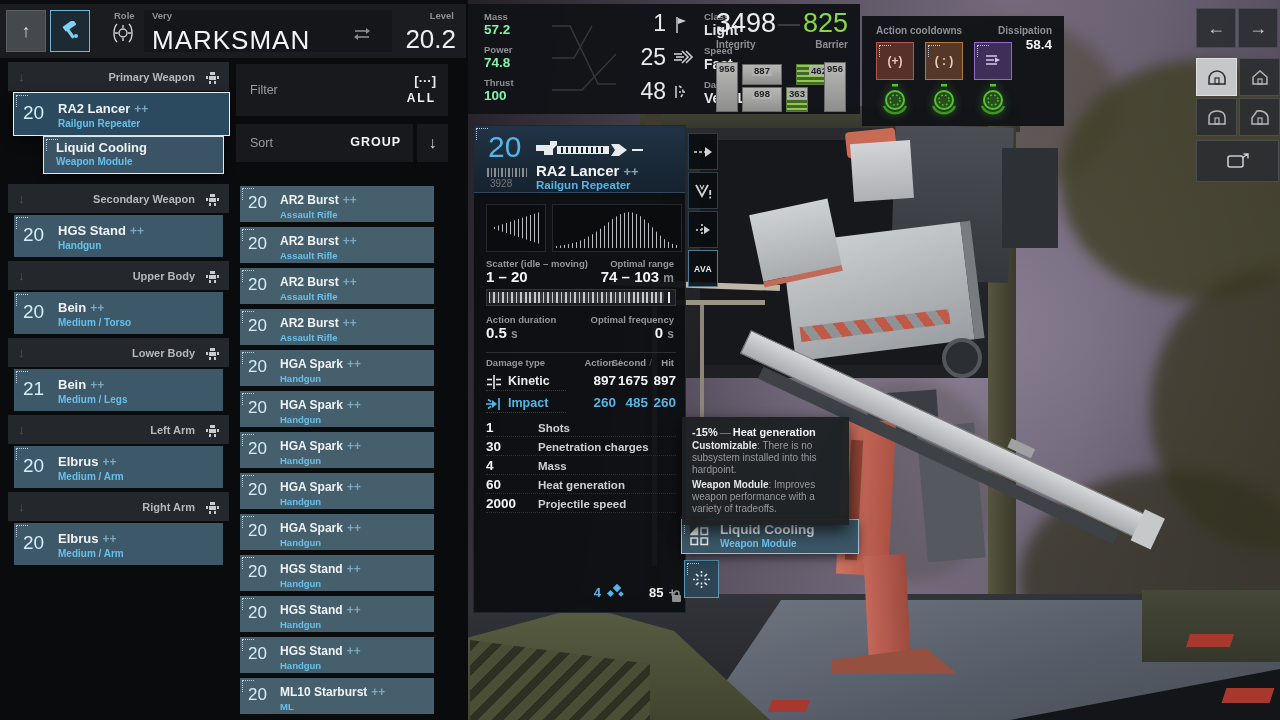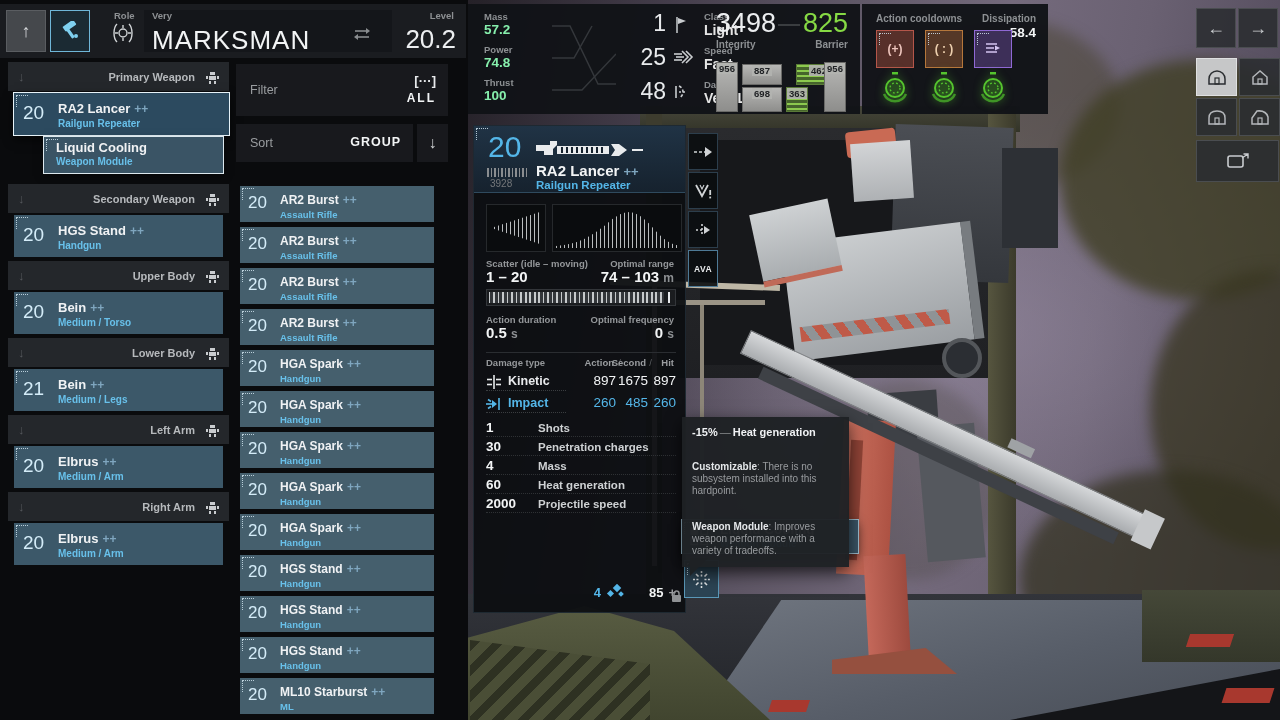--- a/index.html
+++ b/index.html
@@ -116,21 +116,21 @@
 #intval{position:absolute;left:0;top:0;font-size:27px;font-weight:300;color:#eceef0}
 #barval{position:absolute;right:0;top:0;font-size:27px;font-weight:300;color:#86d944}
 #intbar-sep{position:absolute;left:62px;top:16px;width:22px;height:2px;background:#3a3d40}
 #intlbl{position:absolute;left:0;top:31px;font-size:10px;font-weight:bold;color:#8d9093}
 #barlbl{position:absolute;right:0;top:31px;font-size:10px;font-weight:bold;color:#8d9093}
 #bodydiag{position:absolute;left:248px;top:58px;width:132px;height:50px}
 .bblk{position:absolute;display:flex;align-items:flex-start;justify-content:center;background:linear-gradient(180deg,#b8b8b6,#8e8e8c);border:1px solid #6a6a68}
 .bblk.green{background:repeating-linear-gradient(180deg,#8cc94e 0 2.5px,#46642c 2.5px 5px);border-color:#5a7a38}
 .bnum{font-size:9.5px;font-weight:bold;color:#1e2023;background:rgba(178,179,176,.92);padding:0 2px;line-height:11px}
 
-#cool{left:862px;top:4px;width:186px;height:110px;background:rgba(17,19,23,.96);z-index:2}
+#cool{left:862px;top:16px;width:202px;height:110px;background:rgba(17,19,23,.96);z-index:2}
 #cool .title{position:absolute;left:14px;top:9px;font-size:10px;font-weight:bold;color:#8d9093}
 #displbl{position:absolute;right:12px;top:9px;font-size:10px;font-weight:bold;color:#8d9093}
 #dispval{position:absolute;right:12px;top:21px;font-size:13.5px;font-weight:bold;color:#f2f4f5}
 .cslot{position:absolute;top:26px;width:38px;height:38px;display:flex;align-items:center;justify-content:center;font-size:12px;font-weight:bold}
 .c-red{background:#57302a;border:1.5px solid #b5564a;color:#ecc4bc}
 .c-orange{background:#553827;border:1.5px solid #b5773b;color:#eccfae}
 .c-purple{background:#3d2f58;border:1.5px solid #8f68d4;color:#d6c6f2}
 .gauge{position:absolute;top:68px;filter:drop-shadow(0 0 4px rgba(85,196,46,.55))}
 
 .navbtn{position:absolute;width:40px;height:40px;background:rgba(42,44,48,.88);border:1px solid #4a4d50;display:flex;align-items:center;justify-content:center;color:#c9cccf;font-size:18px;z-index:2}
@@ -158,42 +158,42 @@
 .unit{color:#8d9093;font-size:12px;font-weight:bold}
 #dbar{position:absolute;left:12px;top:163px;width:190px;height:17px;background:#1a1c1f;border:1px solid #33363a}
 #dbar .fill{position:absolute;left:2px;top:2px;bottom:2px;width:93%;background:repeating-linear-gradient(90deg,#c6c9cb 0 1.5px,#33363a 1.5px 4.5px)}
 #dbar .cap{position:absolute;right:5px;top:2px;bottom:2px;width:2px;background:#e8eaec}
 #wdivider{position:absolute;left:12px;top:226px;width:190px;height:1px;background:#2a2d31}
 .dmg-colh{position:absolute;top:231px;font-size:9.5px;font-weight:bold;color:#9a9da0}
 .dmg-slash{position:absolute;top:231px;font-size:9.5px;color:#5a5d60}
 .drow{position:absolute;left:12px;width:190px;height:20px}
 .drow .dname{position:absolute;left:22px;top:2px;font-size:12.5px;font-weight:bold;color:#e8eaec}
 .drow .dline{position:absolute;left:0;bottom:1px;width:80px;border-bottom:1px dotted #3a3d40}
-.drow .dv{position:absolute;top:1px;font-size:13.5px;font-weight:normal;color:#f2f4f5;text-align:right}
+.drow .dv{position:absolute;top:1px;font-size:13.5px;font-weight:bold;color:#f2f4f5;text-align:right}
 .drow.blue .dname,.drow.blue .dv{color:#54b6e8}
 .dv.c1{right:60px}.dv.c2{right:28px}.dv.c3{right:0}
 .arow{position:absolute;left:12px;width:190px;height:18px;border-bottom:1px dotted #2e3134}
 .arow .av{position:absolute;left:0;top:1px;font-size:13.5px;font-weight:bold;color:#f2f4f5}
 .arow .al{position:absolute;left:52px;top:3px;font-size:11.5px;font-weight:bold;color:#ced1d3}
 #wdesc{position:absolute;left:12px;top:392px;width:192px;font-size:10px;line-height:12.4px;color:#8f9295}
 #wdesc b{color:#c4c7c9}
 #wbottom{position:absolute;left:12px;top:458px;width:190px;display:flex;justify-content:flex-end;align-items:center;gap:5px}
 #wrating{font-size:13px;font-weight:bold;color:#54b6e8}
 #wstock{font-size:13px;font-weight:bold;color:#f2f4f5;margin-left:18px}
 #wstockplus{font-size:13px;font-weight:bold;color:#9a9da0}
 
 .stripbtn{position:absolute;left:688px;width:30px;height:37px;background:rgba(10,13,16,.9);border:1px solid #2c3e4c;display:flex;align-items:center;justify-content:center;z-index:3}
 .stripbtn.hl{border-color:#4e7a96}
 #ava{font-size:8.5px;font-weight:bold;color:#e8eaec;letter-spacing:.5px}
 
 #tooltip{left:682px;top:417px;width:167px;background:rgba(30,33,36,.97);box-shadow:0 6px 16px rgba(0,0,0,.7);padding:9px 10px 10px;z-index:10}
 #tooltip:after{content:"";position:absolute;left:8px;bottom:-9px;border:9px solid transparent;border-top-color:rgba(30,33,36,.97);border-left-color:rgba(30,33,36,.97)}
 #tt-line1{font-size:11px;font-weight:bold;color:#f0f2f4}
 #tt-line1 .sep{color:#8a8d90;font-weight:normal;padding:0 2px}
-.tt-p{margin-top:23px;font-size:10px;line-height:12.2px;color:#989b9e}
+.tt-p{margin-top:2px;font-size:10px;line-height:12.2px;color:#989b9e}
 .tt-p b{color:#e4e7e9}
 #modulebar{left:682px;top:520px;width:176px;height:33px;background:#3b5667;outline:1px solid #9fc0d0;box-shadow:0 4px 10px rgba(0,0,0,.6);z-index:9}
 #modulebar .mi{position:absolute;left:8px;top:7px}
 #modulebar .mn{position:absolute;left:38px;top:2px;font-size:13.5px;font-weight:bold;color:#f2f4f6}
 #modulebar .ms{position:absolute;left:38px;top:18px;font-size:10px;font-weight:bold;color:#6ec6ee}
 #astbtn{left:684px;top:560px;width:35px;height:38px;background:#2c4454;border:1px solid #5a98b8;display:flex;align-items:center;justify-content:center;z-index:5}
 #lockic{left:671px;top:589px;z-index:6}
 </style>
 </head>
 <body>

